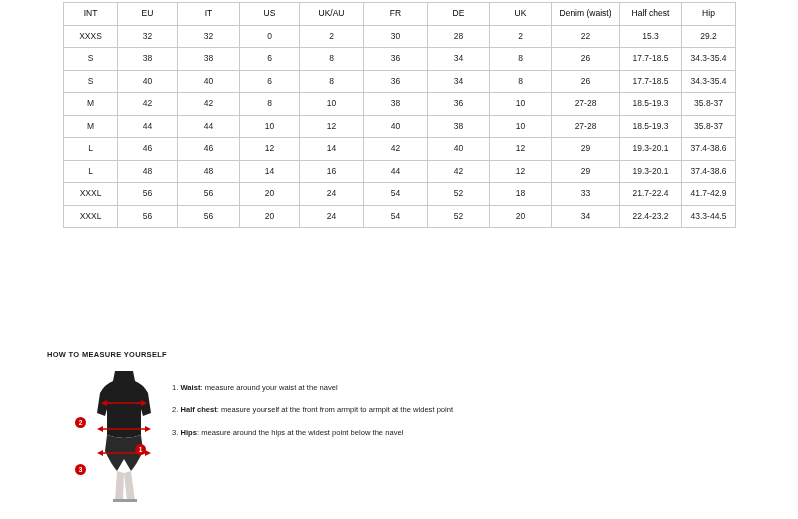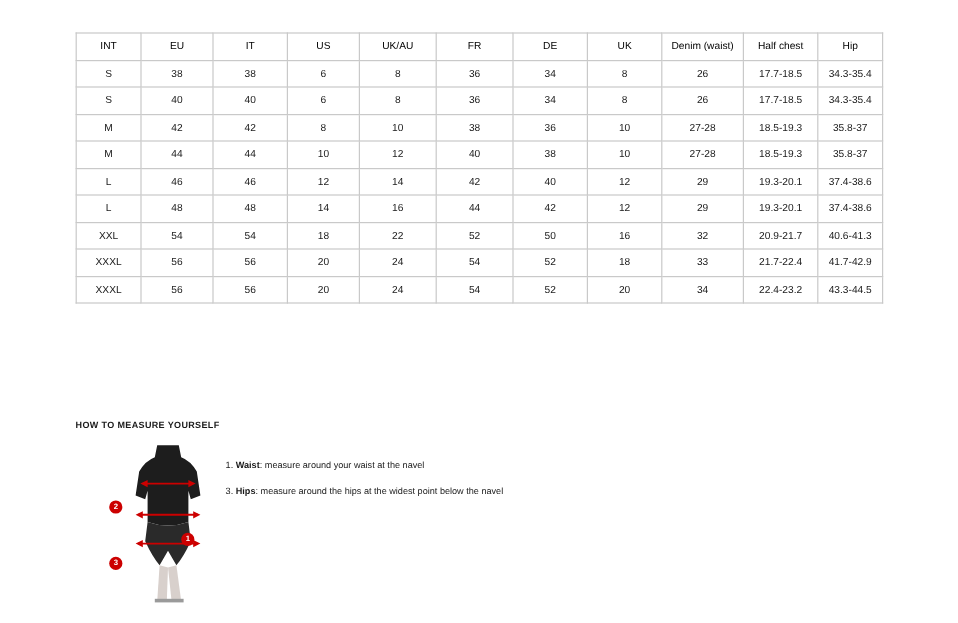--- a/index.html
+++ b/index.html
@@ -11,21 +11,21 @@
     width: 798px;
     height: 519px;
     font-family: "Liberation Sans", sans-serif;
     color: #000000;
     position: relative;
     overflow: hidden;
   }
   #size-table {
     position: absolute;
     left: 63px;
-    top: 27px;
+    top: 2px;
     width: 672px;
     border-collapse: collapse;
     table-layout: fixed;
     border-radius: 22px;
   }
   #size-table th,
   #size-table td {
     border: 1px solid #c9c9c9;
     text-align: center;
     font-size: 8.5px;
@@ -34,21 +34,21 @@
     padding: 0;
     line-height: 21.5px;
     color: #1a1a1a;
     white-space: nowrap;
   }
   #size-table thead th {
     color: #000000;
   }
   .measure-section {
     position: absolute;
-    left: 63px;
+    left: 47px;
     top: 350px;
     width: 680px;
   }
   .measure-title {
     font-size: 7.5px;
     font-weight: bold;
     letter-spacing: 0.3px;
     color: #1a1a1a;
     margin-bottom: 10px;
   }
@@ -127,20 +127,33 @@
       <th>FR</th>
       <th>DE</th>
       <th>UK</th>
       <th>Denim (waist)</th>
       <th>Half chest</th>
       <th>Hip</th>
     </tr>
   </thead>
   <tbody id="table-body">
       <tr>
+        <td>XXXS</td>
+        <td>32</td>
+        <td>32</td>
+        <td>0</td>
+        <td>2</td>
+        <td>30</td>
+        <td>28</td>
+        <td>2</td>
+        <td>22</td>
+        <td>15.3</td>
+        <td>29.2</td>
+      </tr>
+      <tr>
         <td>S</td>
         <td>38</td>
         <td>38</td>
         <td>6</td>
         <td>8</td>
         <td>36</td>
         <td>34</td>
         <td>8</td>
         <td>26</td>
         <td>17.7-18.5</td>
@@ -203,33 +216,20 @@
         <td>48</td>
         <td>48</td>
         <td>14</td>
         <td>16</td>
         <td>44</td>
         <td>42</td>
         <td>12</td>
         <td>29</td>
         <td>19.3-20.1</td>
         <td>37.4-38.6</td>
-      </tr>
-      <tr>
-        <td>XXL</td>
-        <td>54</td>
-        <td>54</td>
-        <td>18</td>
-        <td>22</td>
-        <td>52</td>
-        <td>50</td>
-        <td>16</td>
-        <td>32</td>
-        <td>20.9-21.7</td>
-        <td>40.6-41.3</td>
       </tr>
       <tr>
         <td>XXXL</td>
         <td>56</td>
         <td>56</td>
         <td>20</td>
         <td>24</td>
         <td>54</td>
         <td>52</td>
         <td>18</td>
@@ -279,16 +279,17 @@
         <line x1="14" y1="84" x2="64" y2="84" stroke="#cc0000" stroke-width="1.6"></line>
         <polygon points="12,84 18,81 18,87" fill="#cc0000"></polygon>
         <polygon points="66,84 60,81 60,87" fill="#cc0000"></polygon>
       </svg>
       <div class="badge badge-1">1</div>
       <div class="badge badge-2">2</div>
       <div class="badge badge-3">3</div>
     </div>
     <div class="instructions" id="instructions-list">
         <div class="line"><span>1. </span><b>Waist</b><span>: measure around your waist at the navel</span></div>
+        <div class="line"><span>2. </span><b>Half chest</b><span>: measure yourself at the front from armpit to armpit at the widest point</span></div>
         <div class="line"><span>3. </span><b>Hips</b><span>: measure around the hips at the widest point below the navel</span></div>
       </div>
   </div>
 </div>
 
 </body></html>

